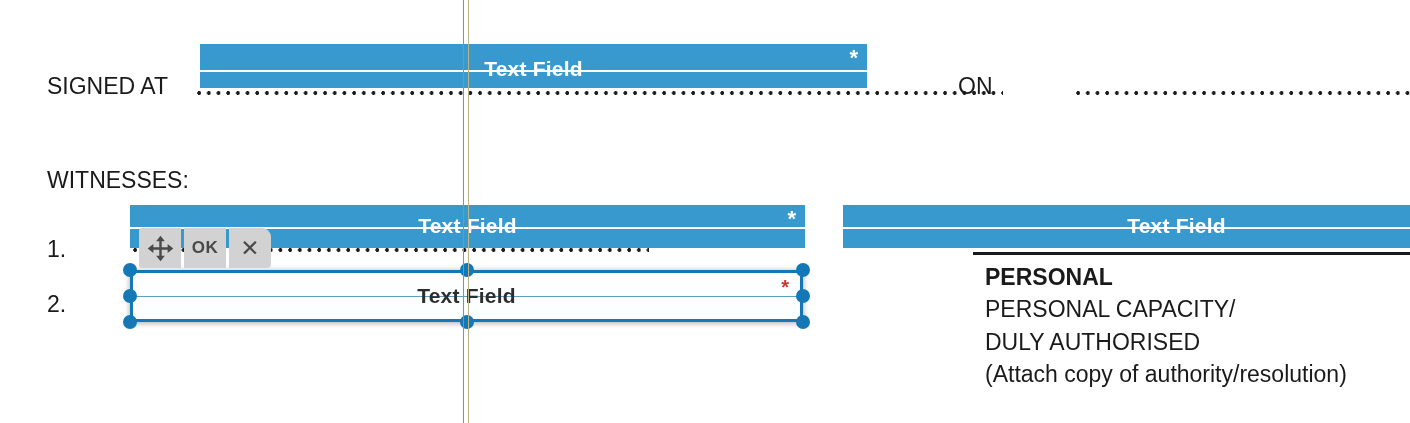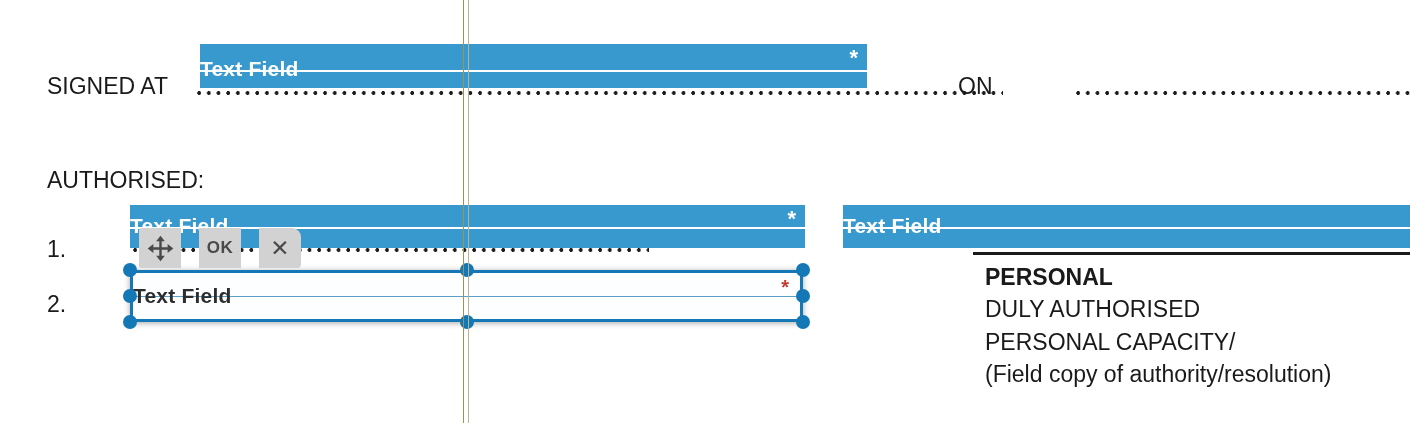--- a/index.html
+++ b/index.html
@@ -34,21 +34,21 @@
   .blue-field{
     position:absolute;background:var(--field-blue);z-index:10;cursor:pointer;
   }
   #field-signed-at{left:200px;top:44px;width:667px;height:44px;}
   #field-witness-1{left:130px;top:205px;width:675px;height:43px;}
   #field-right{left:843px;top:205px;width:667px;height:43px;}
   .field-line{position:absolute;left:0;right:0;height:2px;background:#ffffff;}
   #field-signed-at .field-line{top:26px;}
   #field-witness-1 .field-line,#field-right .field-line{top:22px;}
   .field-label{
-    position:absolute;left:0;width:100%;
+    position:absolute;left:0;width:100%;text-align:center;
     font-size:21px;font-weight:bold;color:#ffffff;letter-spacing:.2px;white-space:nowrap;
     transform:translateY(-54%);z-index:2;
   }
   #field-signed-at .field-label{top:26px;}
   #field-witness-1 .field-label,#field-right .field-label{top:22px;}
   .field-req{
     position:absolute;top:1px;right:9px;font-size:22px;font-weight:bold;color:#ffffff;z-index:2;
   }
 
   
@@ -63,21 +63,21 @@
   .handles{position:absolute;left:130px;top:270px;width:673px;height:52px;z-index:21;pointer-events:none;}
   .handle{
     position:absolute;width:14px;height:14px;border-radius:50%;
     background:var(--selection-blue);transform:translate(-50%,-50%);
   }
   .h-tl{left:0;top:0}.h-tc{left:50%;top:0}.h-tr{left:100%;top:0}
   .h-ml{left:0;top:50%}.h-mr{left:100%;top:50%}
   .h-bl{left:0;top:100%}.h-bc{left:50%;top:100%}.h-br{left:100%;top:100%}
 
   
-  .toolbar{position:absolute;left:130px;top:228px;height:40px;display:flex;gap:18px;z-index:30;padding-left:9px;}
+  .toolbar{position:absolute;left:130px;top:228px;height:40px;display:flex;gap:3px;z-index:30;padding-left:9px;}
   .tb-btn{
     width:42px;height:40px;border:none;margin:0;padding:0;background:var(--toolbar-gray);
     color:var(--toolbar-icon);display:flex;align-items:center;justify-content:center;
     font-family:"Liberation Sans",sans-serif;cursor:pointer;
   }
   .tb-btn:first-child{border-radius:3px 0 0 2px;}
   .tb-btn:last-child{border-radius:0 9px 4px 0;}
   .tb-ok{font-size:17px;font-weight:bold;letter-spacing:.5px;}
   .tb-close{font-size:23px;font-weight:400;}
 
@@ -95,21 +95,21 @@
 </head>
 <body>
 
 <div class="stage">
 
   <span class="doc-text" style="left:47px;top:73px;">SIGNED AT</span>
   <div class="dots dots-1a"></div>
   <span class="doc-text" style="left:958px;top:73px;">ON</span>
   <div class="dots dots-1b"></div>
 
-  <span class="doc-text" style="left:47px;top:167px;">AUTHORISED:</span>
+  <span class="doc-text" style="left:47px;top:167px;">WITNESSES:</span>
   <span class="doc-text" style="left:47px;top:236px;">1.</span>
   <span class="doc-text" style="left:47px;top:291px;">2.</span>
   <div class="dots dots-2"></div>
 
   <div class="blue-field" id="field-signed-at">
     <div class="field-line"></div>
     <span class="field-label">Text Field</span>
     <span class="field-req">*</span>
   </div>
 
@@ -146,20 +146,20 @@
         <path fill="currentColor" d="M12 1.4 L15.6 6 H13 V10.9 H17.9 V8.3 L22.6 12 L17.9 15.7 V13.1 H13 V18 H15.6 L12 22.6 L8.4 18 H11 V13.1 H6.1 V15.7 L1.4 12 L6.1 8.3 V10.9 H11 V6 H8.4 Z"></path>
       </svg>
     </button>
     <button class="tb-btn tb-ok">OK</button>
     <button class="tb-btn tb-close">✕</button>
   </div>
 
   <div class="sig-line"></div>
   <div class="claimant">
     <div class="bold">PERSONAL</div>
+    <div>PERSONAL CAPACITY/</div>
     <div>DULY AUTHORISED</div>
-    <div>PERSONAL CAPACITY/</div>
-    <div>(Field copy of authority/resolution)</div>
+    <div>(Attach copy of authority/resolution)</div>
   </div>
 
   <div class="vguide"></div>
 
 </div>
 
 </body></html>

